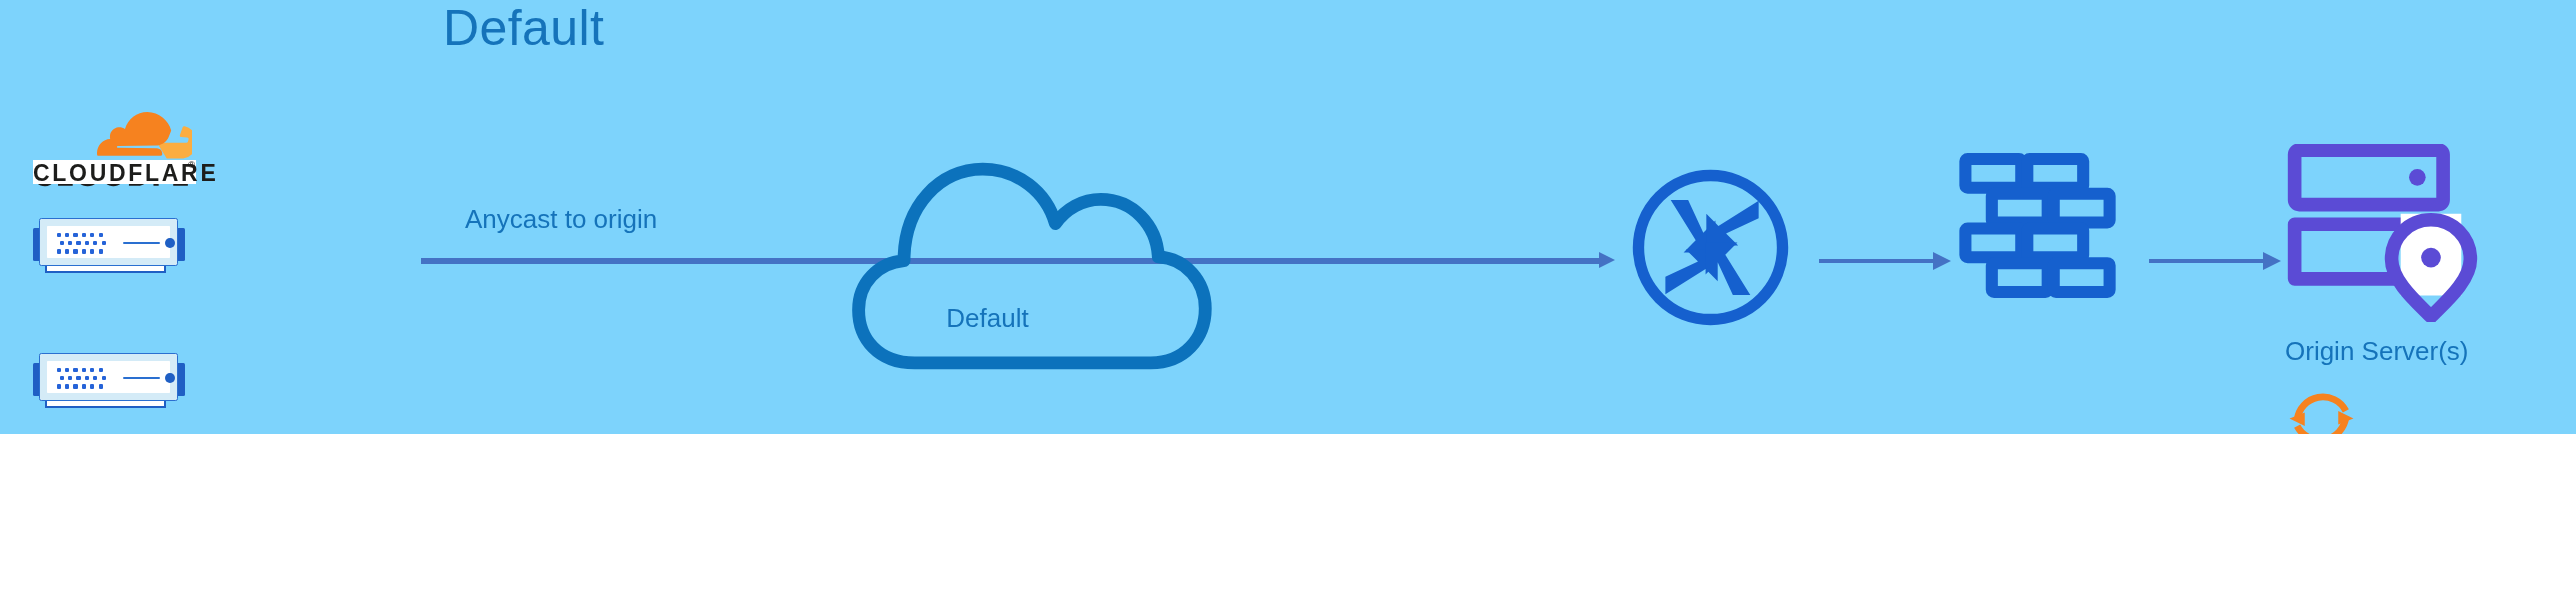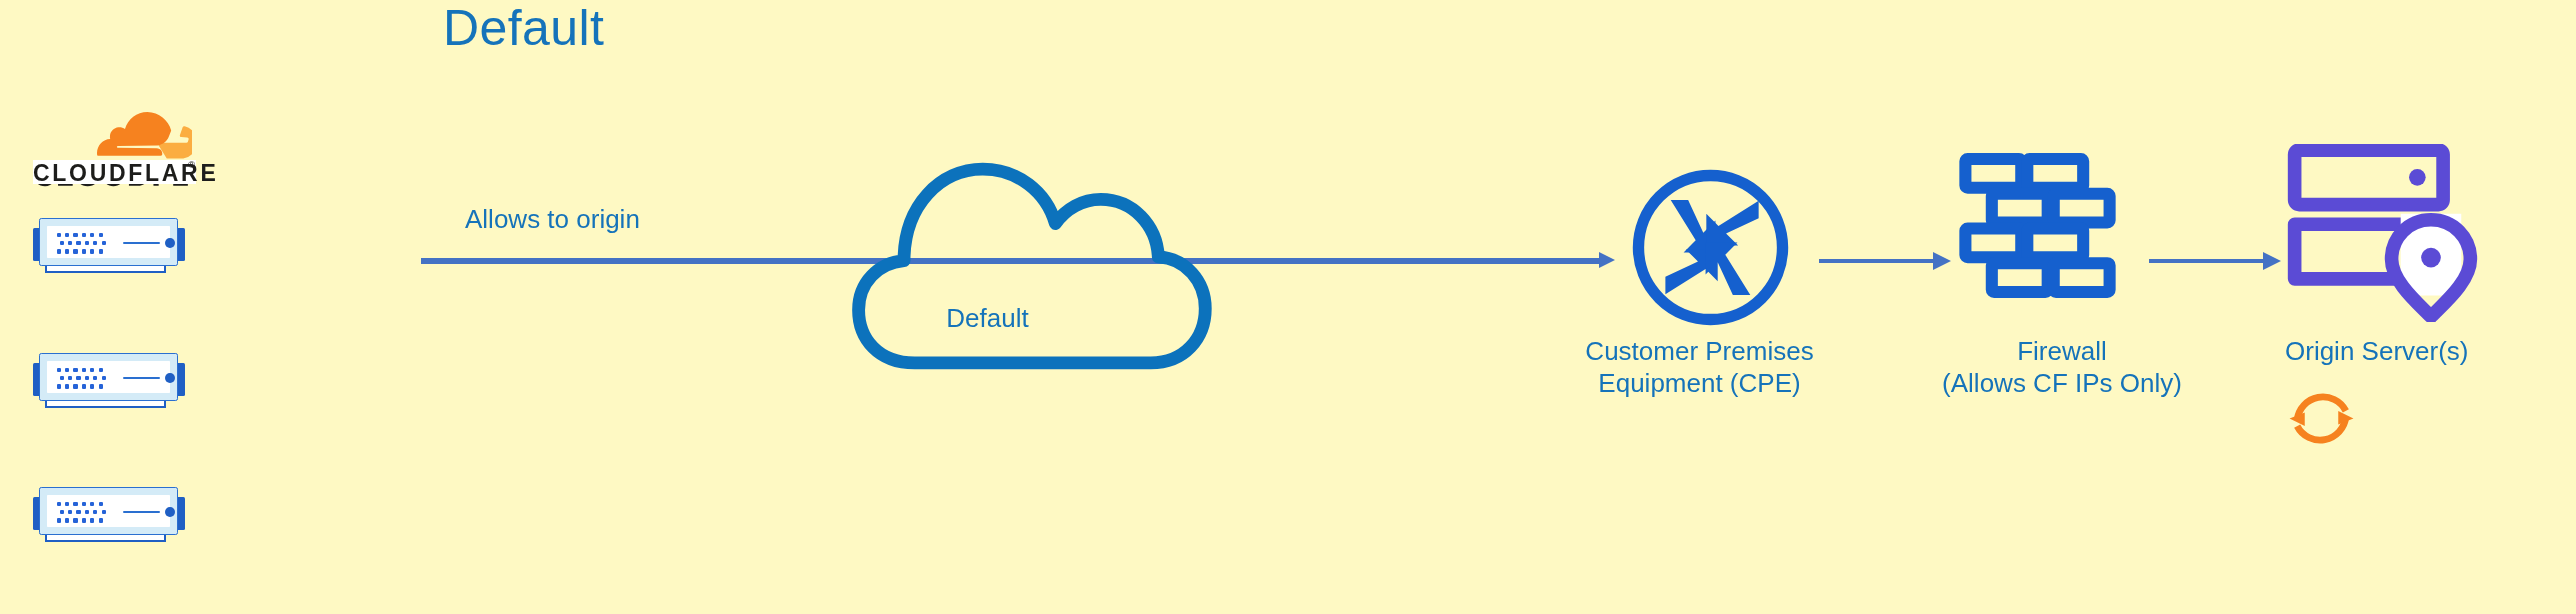--- a/index.html
+++ b/index.html
@@ -7,22 +7,22 @@
     margin: 0;
     padding: 0;
     background: #ffffff;
   }
   body {
     font-family: "Liberation Sans", sans-serif;
   }
   #canvas {
     position: relative;
     width: 2576px;
-    height: 614px;
-    background: #fef9c3;
+    height: 434px;
+    background: #7dd3fc;
     overflow: hidden;
   }
 
   
   #diagram-title {
     position: absolute;
     left: 443px;
     top: 1.5px;
     font-size: 50px;
     line-height: 1.05;
@@ -416,21 +416,21 @@
         <div class="rack-led"></div>
       </div>
     </div>
   </div>
 
   <div id="main-arrow">
     <div class="arrow-line" style="width:1179px;"></div>
     <div class="arrow-head" style="left:1178px;"></div>
   </div>
 
-  <div class="label" id="label-request-to-origin">Allows to origin</div>
+  <div class="label" id="label-request-to-origin">Anycast to origin</div>
 
 
   <svg id="internet-cloud" viewBox="0 0 580 350">
     <path d="M88 338
              C 40 338 14 306 14 268
              C 14 232 40 206 74 203
              C 74 130 122 82 178 82
              C 224 82 262 112 274 154
              C 288 134 310 122 334 122
              C 376 122 408 156 410 198
@@ -446,22 +446,20 @@
     <g fill="#1560CE">
       <path d="M55 45 L78 45 L98 88 L114 72 L114 114 L72 114 L88 98 Z"></path>
 
       <path d="M160 55 L160 78 L117 98 L133 114 L91 114 L91 72 L107 88 Z" transform="translate(11,-9)"></path>
 
       <path d="M55 160 L55 137 L98 117 L82 101 L124 101 L124 143 L108 127 Z" transform="translate(-7,9)"></path>
 
       <path d="M160 170 L137 170 L117 127 L101 143 L101 101 L143 101 L127 117 Z"></path>
     </g>
   </svg>
-  <div class="label" id="label-cpe">Customer Premises
-Equipment (CPE)</div>
 
   <div class="mini-arrow" style="left:1819px; top:252px; width:132px;">
     <div class="arrow-line" style="width:115px;"></div>
     <div class="arrow-head" style="left:114px;"></div>
   </div>
 
   <svg id="firewall-icon" viewBox="0 0 207 200">
     <g fill="none" stroke="#1560CE" stroke-width="16" stroke-linejoin="round">
 
       <rect x="8" y="8" width="74" height="38" rx="3"></rect>
@@ -470,22 +468,20 @@
       <rect x="43" y="54" width="74" height="38" rx="3"></rect>
       <rect x="125" y="54" width="74" height="38" rx="3"></rect>
 
       <rect x="8" y="100" width="74" height="38" rx="3"></rect>
       <rect x="90" y="100" width="74" height="38" rx="3"></rect>
 
       <rect x="43" y="146" width="74" height="38" rx="3"></rect>
       <rect x="125" y="146" width="74" height="38" rx="3"></rect>
     </g>
   </svg>
-  <div class="label" id="label-firewall">Firewall
-(Allows CF IPs Only)</div>
 
   <div class="mini-arrow" style="left:2149px; top:252px; width:132px;">
     <div class="arrow-line" style="width:115px;"></div>
     <div class="arrow-head" style="left:114px;"></div>
   </div>
 
   <svg id="origin-icon" viewBox="0 0 285 235">
 
     <rect x="10" y="8" width="196" height="72" rx="6" fill="none" stroke="#5B4BD5" stroke-width="18"></rect>
     <circle cx="172" cy="44" r="11" fill="#5B4BD5"></circle>

